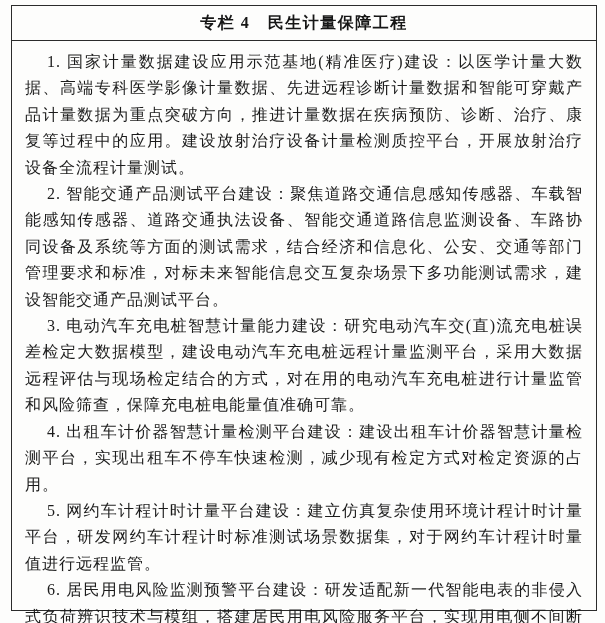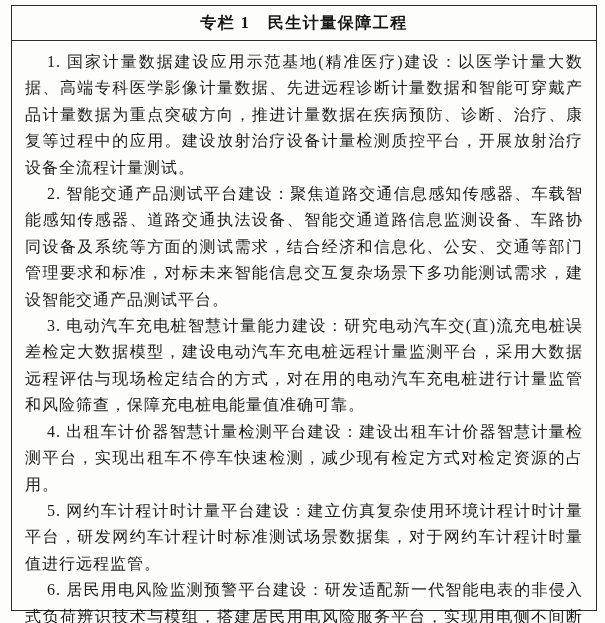--- a/index.html
+++ b/index.html
@@ -49,21 +49,21 @@
   .panel-body p.clause {
     margin: 0;
     text-indent: 22px;
   }
 </style>
 </head>
 <body>
 
 <div class="page">
   <div class="feature-box">
-    <div class="panel-title">专栏 1　民生计量保障工程</div>
+    <div class="panel-title">专栏 4　民生计量保障工程</div>
     <div class="panel-body">
         <p class="clause">1. 国家计量数据建设应用示范基地(精准医疗)建设：以医学计量大数据、高端专科医学影像计量数据、先进远程诊断计量数据和智能可穿戴产品计量数据为重点突破方向，推进计量数据在疾病预防、诊断、治疗、康复等过程中的应用。建设放射治疗设备计量检测质控平台，开展放射治疗设备全流程计量测试。</p>
         <p class="clause">2. 智能交通产品测试平台建设：聚焦道路交通信息感知传感器、车载智能感知传感器、道路交通执法设备、智能交通道路信息监测设备、车路协同设备及系统等方面的测试需求，结合经济和信息化、公安、交通等部门管理要求和标准，对标未来智能信息交互复杂场景下多功能测试需求，建设智能交通产品测试平台。</p>
         <p class="clause">3. 电动汽车充电桩智慧计量能力建设：研究电动汽车交(直)流充电桩误差检定大数据模型，建设电动汽车充电桩远程计量监测平台，采用大数据远程评估与现场检定结合的方式，对在用的电动汽车充电桩进行计量监管和风险筛查，保障充电桩电能量值准确可靠。</p>
         <p class="clause">4. 出租车计价器智慧计量检测平台建设：建设出租车计价器智慧计量检测平台，实现出租车不停车快速检测，减少现有检定方式对检定资源的占用。</p>
         <p class="clause">5. 网约车计程计时计量平台建设：建立仿真复杂使用环境计程计时计量平台，研发网约车计程计时标准测试场景数据集，对于网约车计程计时量值进行远程监管。</p>
         <p class="clause">6. 居民用电风险监测预警平台建设：研发适配新一代智能电表的非侵入式负荷辨识技术与模组，搭建居民用电风险服务平台，实现用电侧不间断用电监测、分析与预警。</p>
       </div>
   </div>
 </div>

